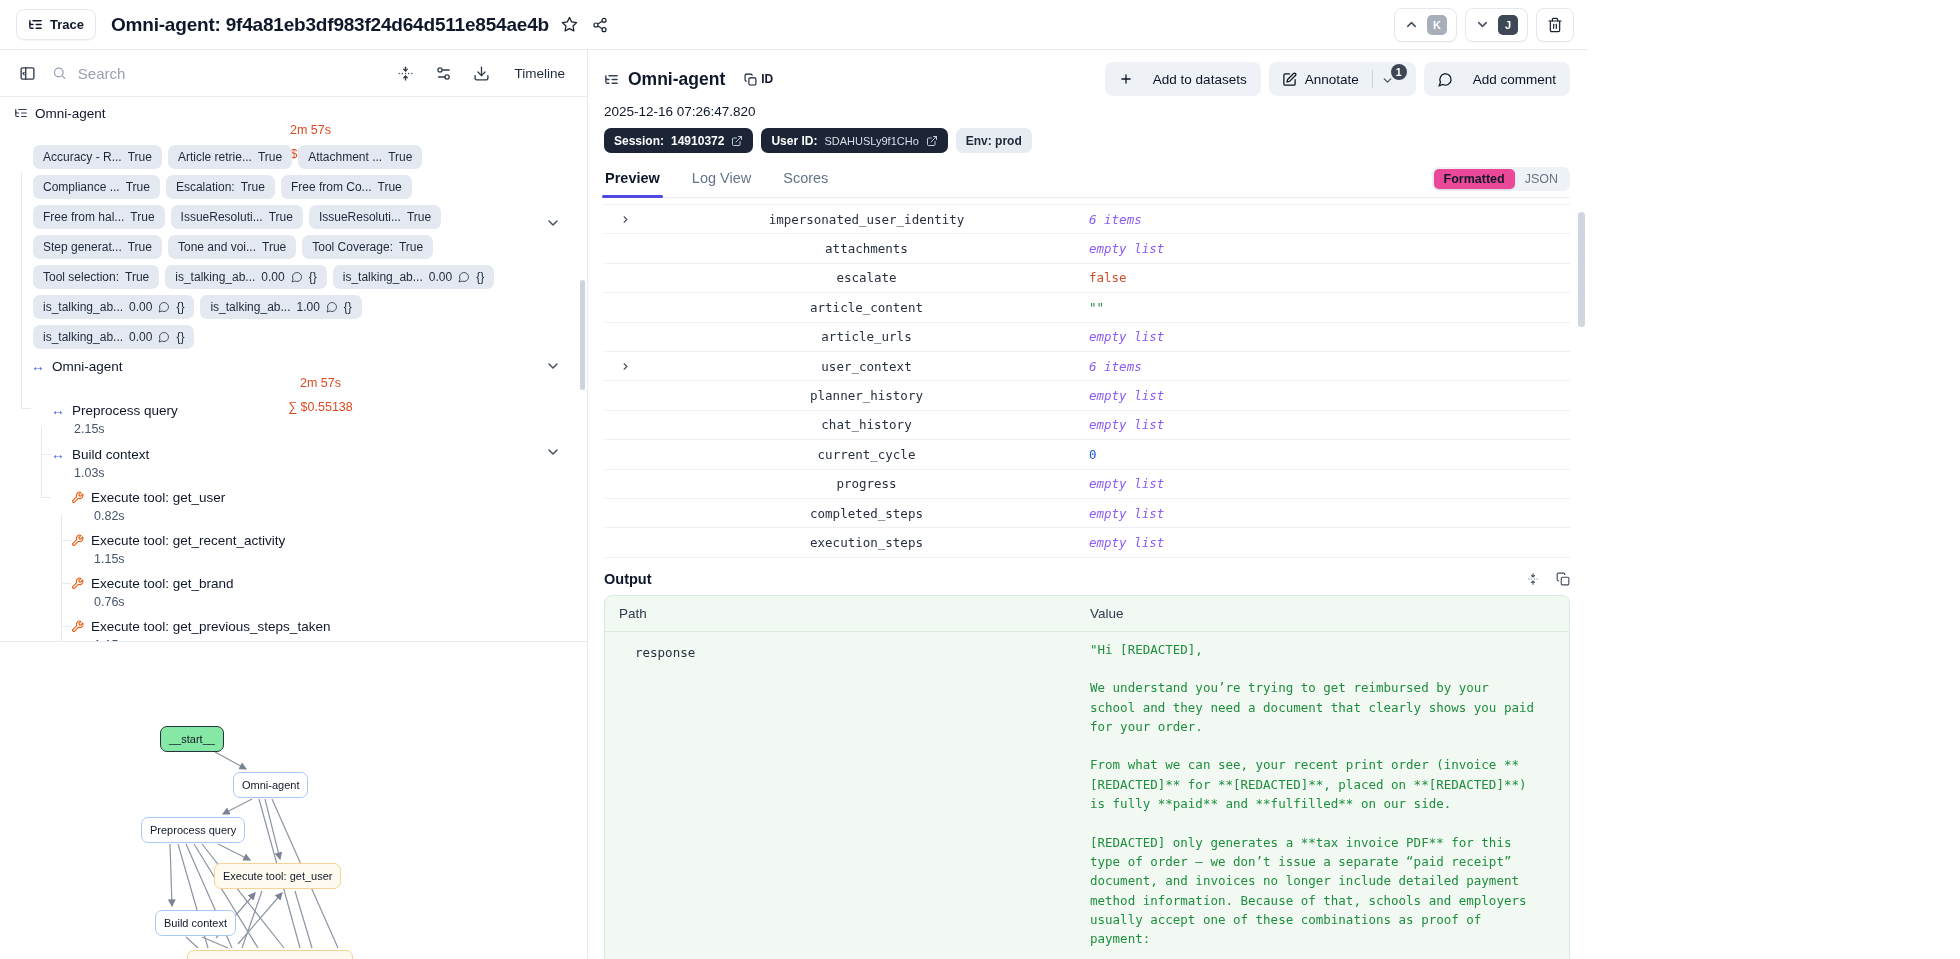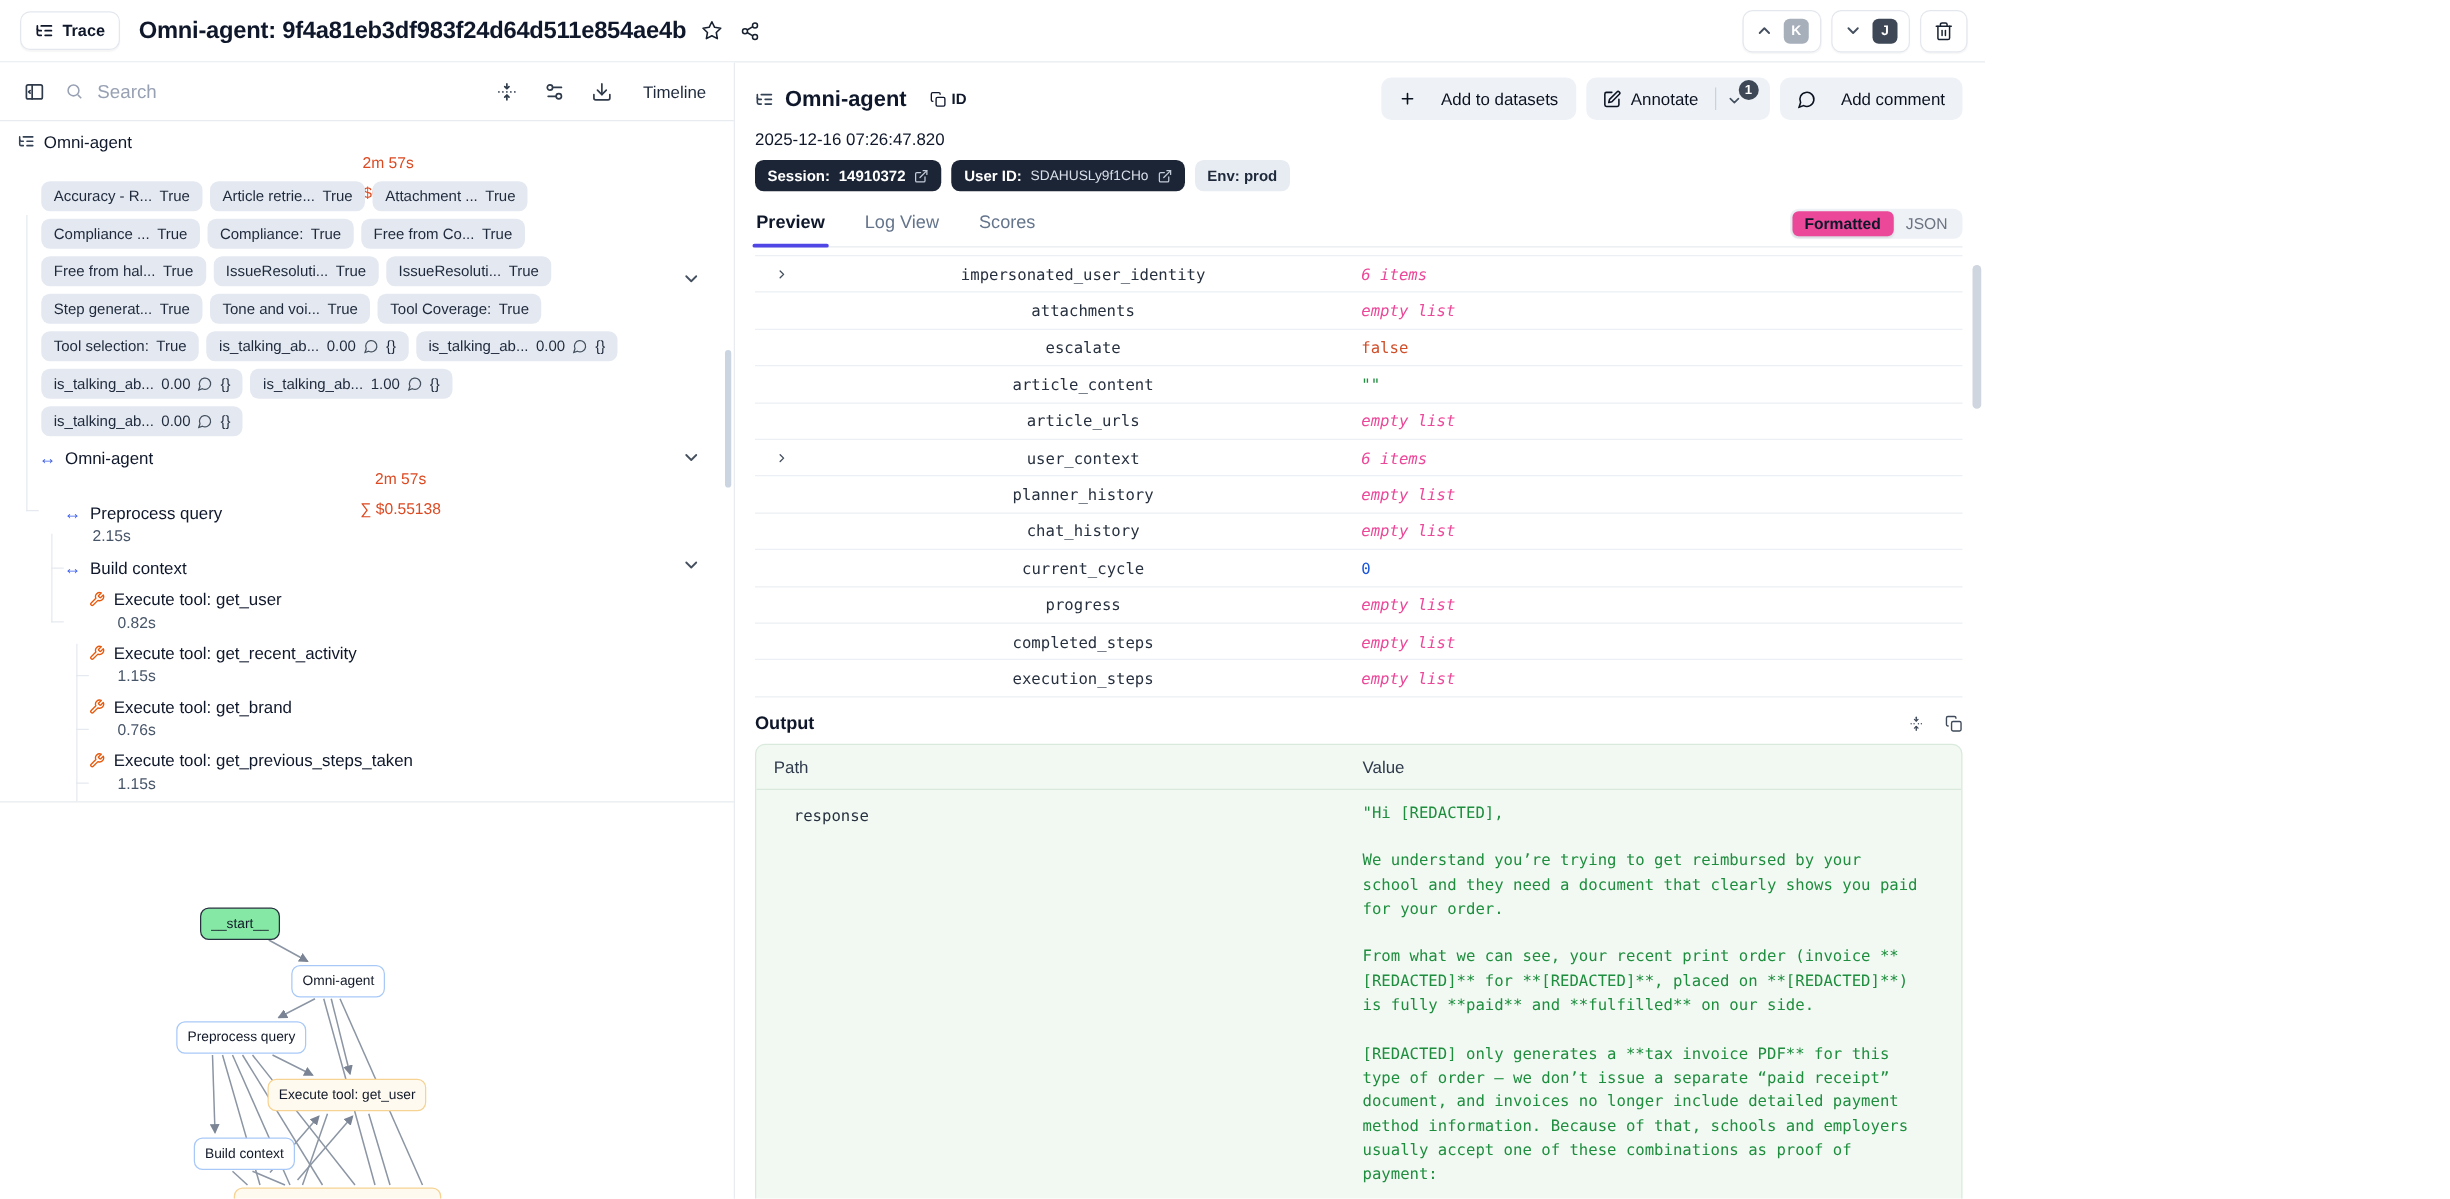--- a/index.html
+++ b/index.html
@@ -93,21 +93,21 @@
   .tab.active { color:#0f172a; font-weight:600; }
   .tab.active::after { content:""; position:absolute; left:-2px; right:-2px; bottom:-1px; height:3px; background:#4f46e5; border-radius:2px; }
   .seg-toggle { display:flex; background:#eef1f6; border-radius:7px; padding:2px; margin-bottom:6px; font-size:12.5px; }
   .seg-toggle .on { background:#ec4899; border-radius:5px; padding:3px 10px; color:#0f172a; font-weight:700; box-shadow:0 1px 2px rgba(0,0,0,.1); border:none; font-family:inherit; font-size:12.5px; }
   .seg-toggle .off { padding:3px 10px; color:#6b7280; font-weight:500; border:none; background:none; font-family:inherit; font-size:12.5px; }
 
   .ptable { margin-top:6px; border-top:1px solid #eceff4; font-family:"DejaVu Sans Mono", monospace; font-size:12.5px; }
   .prow { display:grid; grid-template-columns:485px 1fr; align-items:center; height:29.4px; border-bottom:1px solid #eceff4; position:relative; }
   .pkey { padding-left:40px; color:#27303f;text-align:center; }
   .prow .rchev { position:absolute; left:16px; top:9px; color:#45505f; }
-  .pval { color:#ec4899; font-style:italic; }
+  .pval { color:#8b5cf6; font-style:italic; }
   .pval.v-bool { color:#cf4f2b; font-style:normal; }
   .pval.v-str  { color:#1e8e3e; font-style:normal; }
   .pval.v-num  { color:#1a56db; font-style:normal; }
 
   .main-scroll { position:absolute; right:3px; top:162px; width:7px; height:115px; border-radius:4px; background:#cfd6e0; }
 
   .out-head { margin-top:13px; display:flex; align-items:center; justify-content:space-between; }
   .out-head h3 { font-size:14.5px; font-weight:700; margin:0; }
   .out-icons { display:flex; gap:16px; color:#3f4a5a; }
   .otable { margin-top:8px; background:#f1f9f2; border:1px solid #d9e9dc; border-radius:8px; height:400px; overflow:hidden; }
@@ -257,21 +257,21 @@
             </span>
           <span class="pill">
               <span>Attachment ...</span>
               <span class="pv">True</span>
             </span>
           <span class="pill">
               <span>Compliance ...</span>
               <span class="pv">True</span>
             </span>
           <span class="pill">
-              <span>Compliance:</span>
+              <span>Escalation:</span>
               <span class="pv">True</span>
             </span>
           <span class="pill">
               <span>Free from Co...</span>
               <span class="pv">True</span>
             </span>
           <span class="pill">
               <span>Free from hal...</span>
               <span class="pv">True</span>
             </span>
@@ -353,20 +353,21 @@
         <div class="trow lv2">
           <span class="arrow-ic">↔</span>
           <span>Preprocess query</span>
         </div>
         <div class="tdur lv2d">2.15s</div>
 
         <div class="trow lv2">
           <span class="arrow-ic">↔</span>
           <span>Build context</span>
         </div>
+        <div class="tdur lv2d">1.03s</div>
 
         <div class="trow lv3">
           <svg width="13" height="13" viewBox="0 0 24 24" fill="none" stroke="#e8590c" stroke-width="2" stroke-linecap="round" stroke-linejoin="round">
               <path d="M14.7 6.3a1 1 0 0 0 0 1.4l1.6 1.6a1 1 0 0 0 1.4 0l3.77-3.77a6 6 0 0 1-7.94 7.94l-6.91 6.91a2.12 2.12 0 0 1-3-3l6.91-6.91a6 6 0 0 1 7.94-7.94l-3.76 3.76z"></path>
             </svg>
           <span>Execute tool: get_user</span>
         </div>
         <div class="tdur lv3d">0.82s</div>
 
         <div class="trow lv3">

